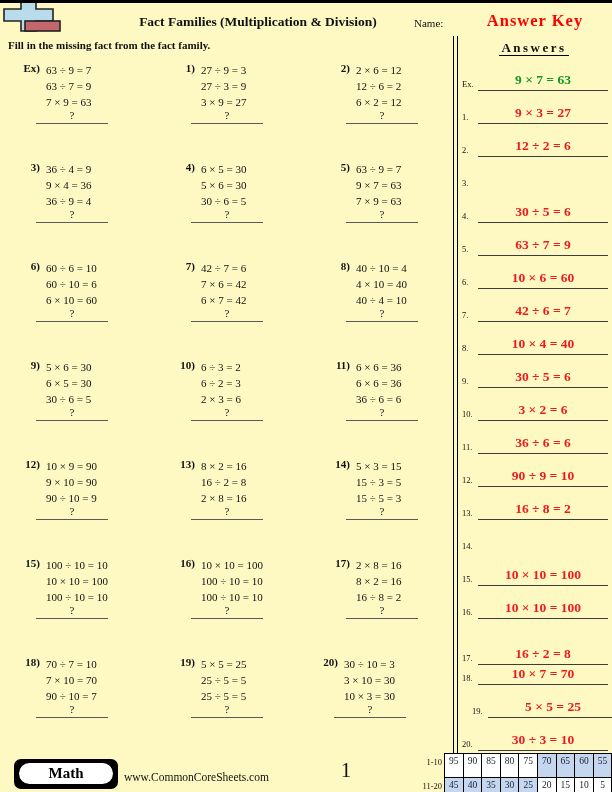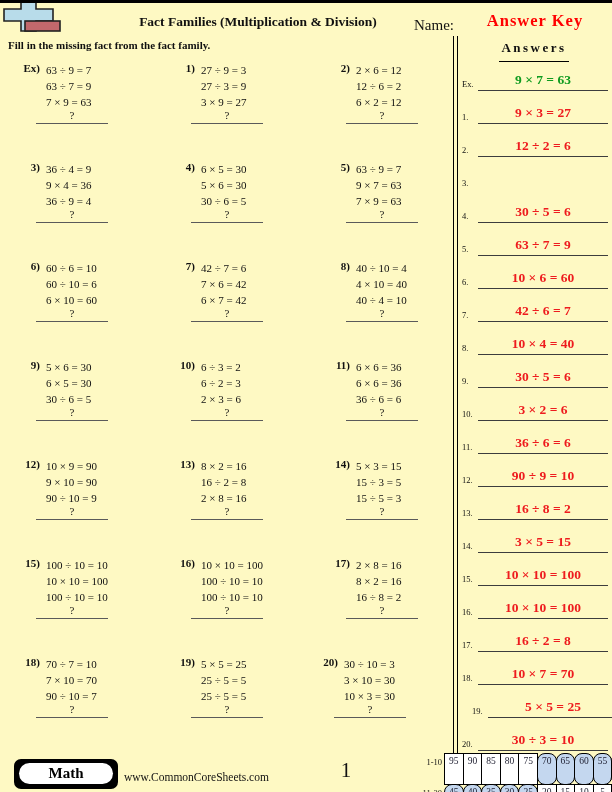--- a/index.html
+++ b/index.html
@@ -10,31 +10,31 @@
   }
   .rule { position:absolute; background:#000; }
   #top-rule    { left:0; top:3;  width:612px; height:2px; }
   #header-rule { left:0; top:33; width:612px; height:2.5px; }
   #footer-rule { left:0; top:757; width:612px; height:2px; }
 
   #logo { position:absolute; left:13; top:1; }
 
   #worksheet-title { position:absolute; left:100px; top:14px; width:316px;
     text-align:center; font-size:13.5px; font-weight:bold; }
-  #name-label { position:absolute; left:414px; top:17px; font-size:15px; }
+  #name-label { position:absolute; left:414px; top:17px; font-size:11px; }
   #answer-key { position:absolute; left:460px; top:11px; width:150px; text-align:center;
     font-size:16.5px; font-weight:bold; color:var(--answer-key-red); letter-spacing:1px; }
   #instruction { position:absolute; left:8px; top:39px; font-size:11px; font-weight:bold; }
 
   #answers-separator { position:absolute; left:453px; top:36px; height:721px; width:4.5px;
     border-left:1.6px solid #000; border-right:1.6px solid #000; }
 
   #answers-heading { position:absolute; left:458px; top:40px; width:152px; text-align:center;
     font-size:13px; font-weight:bold; letter-spacing:2.5px; }
-  #answers-heading span { border-bottom:1.6px solid #000; padding:0 2px 6px 2px; }
+  #answers-heading span { border-bottom:1.6px solid #000; padding:0 2px 0 2px; }
 
   .problem { position:absolute; width:150px; height:78px; }
   .problem-number { position:absolute; left:0; top:0; width:30px; text-align:right;
     font-size:11px; font-weight:bold; }
   .fact-lines { position:absolute; left:36px; top:0; }
   .fact-line { font-size:11px; line-height:16px; white-space:nowrap; }
   .missing-fact-mark { position:absolute; left:26px; top:47px; width:72px;
     text-align:center; font-size:11px; }
   .problem-underline { position:absolute; left:26px; top:61px; width:72px;
     border-bottom:1.5px solid #5a5a5a; }
@@ -53,24 +53,24 @@
     font-size:15px; font-weight:bold; line-height:20px; color:#000; }
   #website { position:absolute; left:124px; top:771px; font-size:11.5px; }
   #page-number { position:absolute; left:326px; top:758px; width:40px; text-align:center;
     font-size:21px; }
 
   #score-table { position:absolute; left:414px; top:753px; }
   .score-row { display:flex; align-items:stretch; }
   .score-row + .score-row { margin-top:-1px; }
   .score-row-label { width:30px; text-align:right; font-size:8.5px; padding:4px 2px 0 0; }
   .score-cells { display:flex; }
-  .score-cell { width:19.6px; height:32px; border:1px solid #000; margin-left:-1px;
+  .score-cell { width:19.6px; height:25px; border:1px solid #000; margin-left:-1px;
     text-align:center; font-size:9.5px; line-height:15px; background:#fff; color:#1c1c2e; }
   .score-cell:first-child { margin-left:0; }
-  .score-cell.shaded { background:var(--table-shade);border-radius:8px; }
+  .score-cell.shaded { background:var(--table-shade); }
 </style>
 </head>
 <body>
 
 <div class="page">
   <div id="top-rule" class="rule"></div>
 
   <svg id="logo" width="64" height="33" viewBox="0 0 64 33">
     <path d="M21 1 L36 1 L36 9 L53 9 L53 21 L36 21 L36 31 L21 31 L21 21 L4 21 L4 9 L21 9 Z" fill="var(--logo-plus)" stroke="#222" stroke-width="1.6"></path>
     <rect x="25" y="21" width="35" height="10" fill="var(--logo-minus)" stroke="#222" stroke-width="1.6"></rect>
@@ -350,31 +350,30 @@
       <div class="answer-item" style="top: 456px;">
     <div class="answer-num">12.</div>
     <div class="answer-value">90 ÷ 9 = 10</div>
   </div>
       <div class="answer-item" style="top: 489px;">
     <div class="answer-num">13.</div>
     <div class="answer-value">16 ÷ 8 = 2</div>
   </div>
       <div class="answer-item" style="top: 522px;">
     <div class="answer-num">14.</div>
-    <div class="answer-value">3 × 5 = 15</div>
   </div>
       <div class="answer-item" style="top: 555px;">
     <div class="answer-num">15.</div>
     <div class="answer-value">10 × 10 = 100</div>
   </div>
       <div class="answer-item" style="top: 588px;">
     <div class="answer-num">16.</div>
     <div class="answer-value">10 × 10 = 100</div>
   </div>
-      <div class="answer-item" style="top: 621px;">
+      <div class="answer-item" style="top: 634px;">
     <div class="answer-num">17.</div>
     <div class="answer-value">16 ÷ 2 = 8</div>
   </div>
       <div class="answer-item" style="top: 654px;">
     <div class="answer-num">18.</div>
     <div class="answer-value">10 × 7 = 70</div>
   </div>
       <div class="answer-item" style="top: 687px; margin-left: 10px;">
     <div class="answer-num">19.</div>
     <div class="answer-value">5 × 5 = 25</div>

